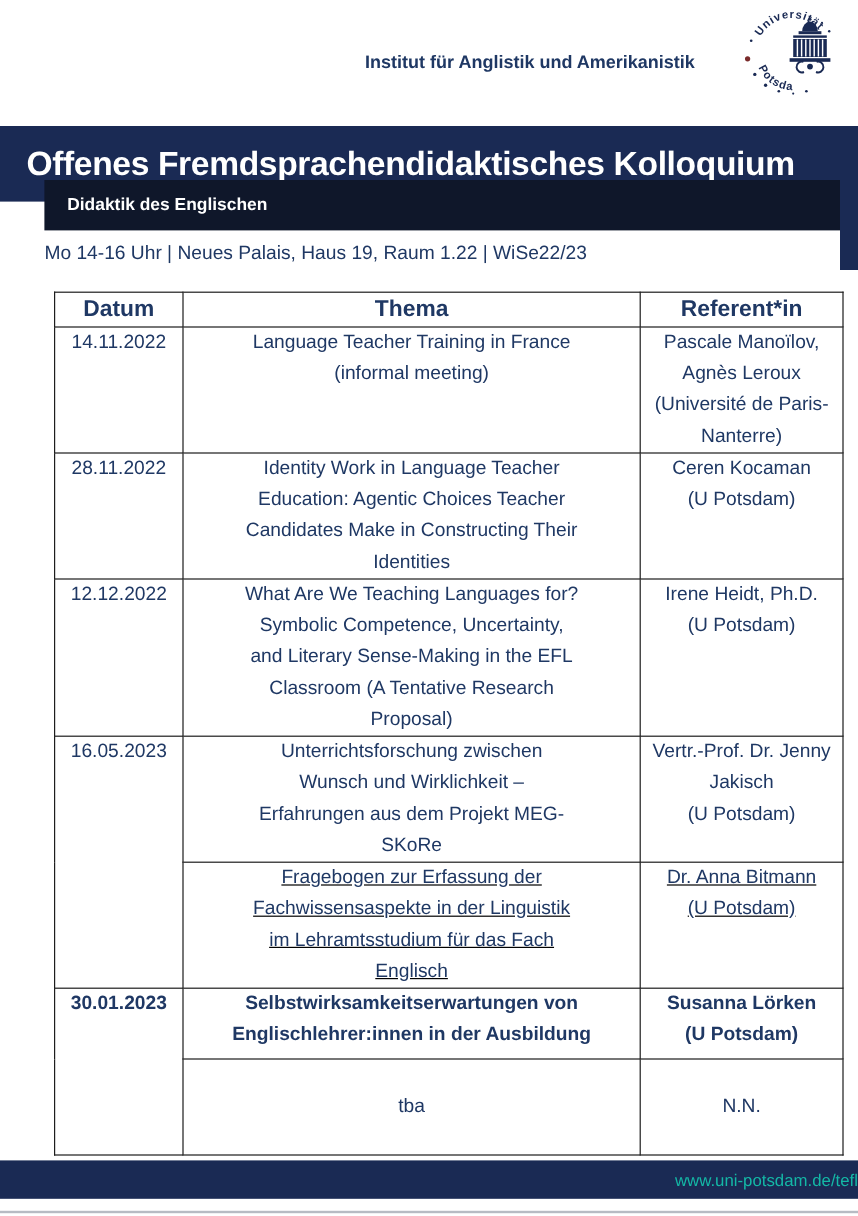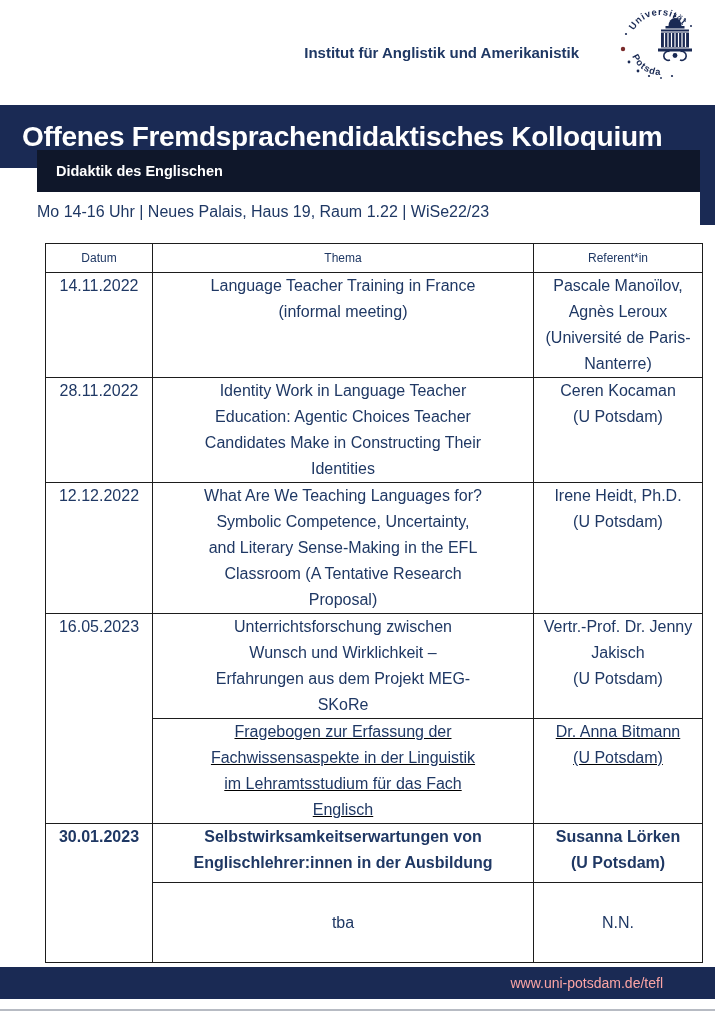--- a/index.html
+++ b/index.html
@@ -45,34 +45,34 @@
   }
 
   
   .table-wrap { position:absolute; top:243px; left:45px; }
   table.schedule { border-collapse:collapse; table-layout:fixed; width:657px; }
   col.c-datum { width:107px; } col.c-thema { width:381px; } col.c-ref { width:169px; }
   th, td {
     border:1.5px solid #1d1d1d; padding:0; color:#1F3864;
     text-align:center; vertical-align:top; overflow:hidden;
   }
-  th { height:28px; font-size:12px; font-weight:400; vertical-align:middle; }
+  th { height:28px; font-size:19px; font-weight:700; vertical-align:middle; }
   td { font-size:16px; line-height:26px; }
   td.multi { white-space:pre-line; }
   tr.h1 { height:105px; } tr.h2 { height:103px; } tr.h3 { height:129px; }
   tr.h4 { height:99px; }  tr.h5 { height:101px;text-decoration:underline; } tr.h6 { height:59px;font-weight:bold; }
   tr.h7 { height:80px; }
   tr.h7 td { vertical-align:middle; }
 
   
   .footer-bar {
     position:absolute; top:967px; left:0; width:715px; height:32px;
     background:#1A2A54; display:flex; align-items:center; justify-content:flex-end;
   }
-  .footer-url { color:#fca5a5; font-size:14px; padding-right:52px; text-decoration:none; }
+  .footer-url { color:#14b8a6; font-size:14px; text-decoration:none; }
   .bottom-line {
     position:absolute; top:1009px; left:0; width:715px; height:2px; background:#b7bbc3;
   }
 </style>
 </head>
 <body>
 
 <div class="page">
 
   <div class="institute-name">Institut für Anglistik und Amerikanistik</div>

